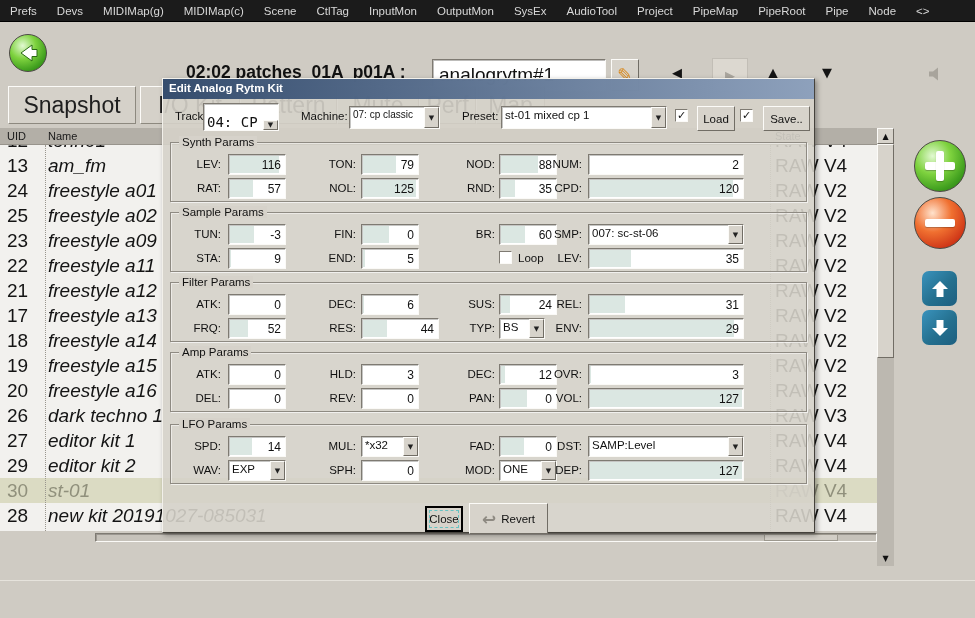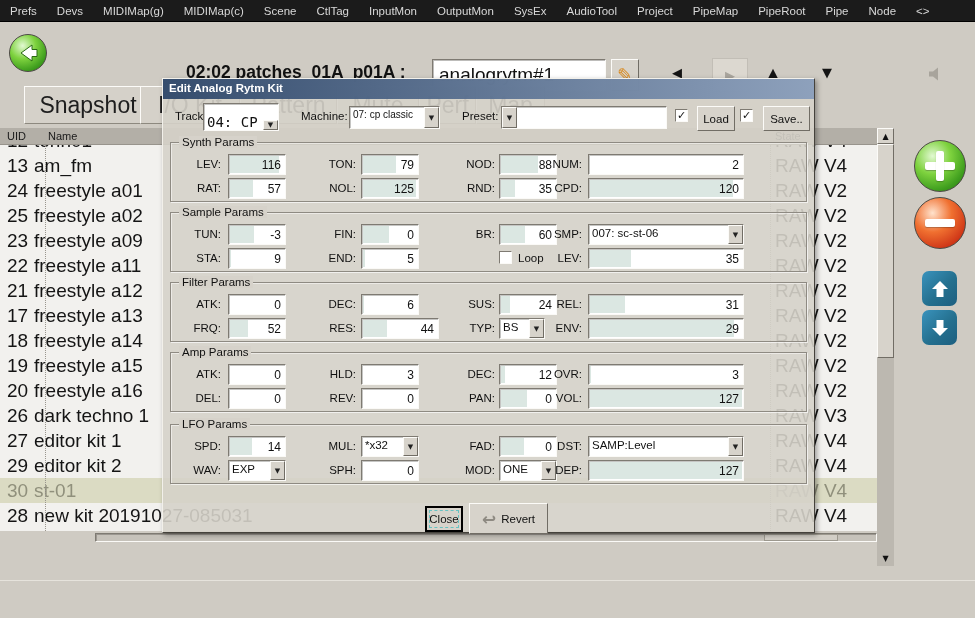--- a/index.html
+++ b/index.html
@@ -34,21 +34,21 @@
   .tab { position:absolute; top:86px; height:38px; background:#d5d1c9;
          border:1px solid; border-color:#fcfbf8 #8d897f #8d897f #fcfbf8;
          display:flex; align-items:center; justify-content:center;
          font-size:23px; color:#1e1e1e; }
 
   
   #list-body { left:0; top:128px; width:877px; height:403px; background:#f2f1ee; overflow:hidden; }
   .lrow { position:relative; width:100%; height:25px; font-size:19px; line-height:25px; color:#141414; }
   .lrow.sel { background:#dbdbc3; color:#90907c; }
   .lrow .uid { position:absolute; left:7px; }
-  .lrow .nm  { position:absolute; left:34px; white-space:nowrap; }
+  .lrow .nm  { position:absolute; left:48px; white-space:nowrap;font-style:italic; }
   .lrow .st  { position:absolute; left:775px; white-space:nowrap; }
   #list-header { left:0; top:128px; width:877px; height:17px; background:#b3afa7; border-bottom:1px solid #98948c;
                  font-size:11px; color:#1a1a1a; z-index:2; }
   #list-header span { position:absolute; top:2px; }
   .colsep { top:145px; height:386px; width:0; border-left:1px dotted #9a968e; z-index:1; }
 
   
   #vsb-track { left:877px; top:128px; width:17px; height:438px; background:#bcb8b0; }
   .sb-btn { position:absolute; left:877px; width:17px; height:16px; display:flex; align-items:center; justify-content:center;
             font-size:8px; color:#111; font-family:"DejaVu Sans",sans-serif; }
@@ -142,21 +142,21 @@
       <span class="tri dis">▶</span>
     </div>
     <span class="abs tri" style="left:768px;top:43px;">▲</span>
     <span class="abs tri" style="left:822px;top:43px;">▼</span>
     <svg class="abs" style="left:925px;top:42px;" width="20" height="20" viewBox="0 0 20 20">
       <path d="M4 7.5 H8 L13 3.5 V16.5 L8 12.5 H4 Z" fill="#a8a49c"></path>
     </svg>
   </div>
 
   <div id="tabs">
-      <div class="tab" style="left: 24px; width: 128px;">Snapshot</div>
+      <div class="tab" style="left: 8px; width: 128px;">Snapshot</div>
       <div class="tab" style="left: 140px; width: 100px;">I/O Kit</div>
       <div class="tab" style="left: 240px; width: 97px;">Pattern</div>
       <div class="tab" style="left: 337px; width: 82px;">Mute</div>
       <div class="tab" style="left: 419px; width: 57px;">Perf</div>
       <div class="tab" style="left: 476px; width: 69px;">Map</div>
     </div>
 
   <div id="list-body" class="abs">
       <div class="lrow">
         <span class="uid">12</span>
@@ -318,20 +318,21 @@
       <span class="ctext" style="font-family:'DejaVu Sans Mono',monospace;font-size:14px;padding-top:4px;">04: CP</span>
       <span class="cbtn">▼</span>
     </div>
     <span class="dlbl" style="left:138px;top:31px;">Machine:</span>
     <div class="combo" style="left:186px;top:27px;width:91px;height:23px;">
       <span class="ctext" style="font-size:10px;">07: cp classic</span>
       <span class="cbtn">▼</span>
     </div>
     <span class="dlbl" style="left:299px;top:31px;">Preset:</span>
     <div class="combo" style="left:338px;top:27px;width:166px;height:23px;">
+      <span class="ctext">st-01 mixed cp 1</span>
       <span class="cbtn">▼</span>
     </div>
     <div class="checkbox" style="left:512px;top:30px;"><span>✓</span></div>
     <div class="dbtn" style="left:534px;top:27px;width:38px;height:25px;">
         <span>Load</span>
       </div>
     <div class="checkbox" style="left:577px;top:30px;"><span>✓</span></div>
     <div class="dbtn" style="left:600px;top:27px;width:47px;height:25px;">
         <span>Save..</span>
       </div>

